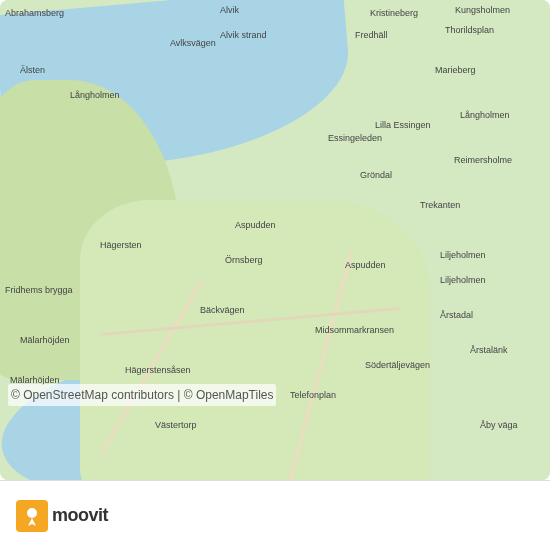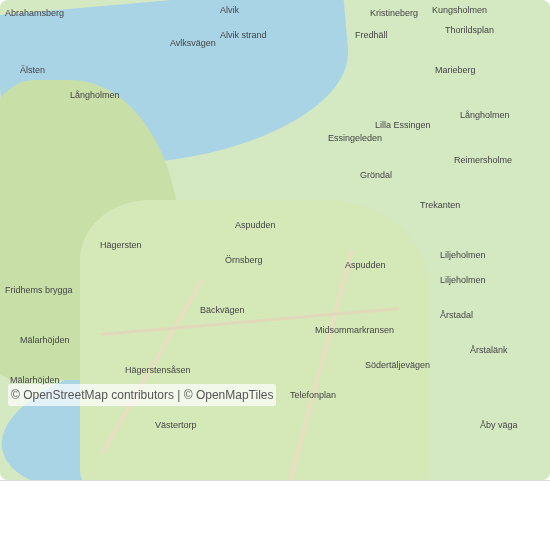--- a/index.html
+++ b/index.html
@@ -222,21 +222,21 @@
   <div class="land-center-bottom"></div>
 
   <div class="road road-diagonal-1"></div>
   <div class="road road-diagonal-2"></div>
   <div class="road road-horizontal"></div>
 
   <div id="map-labels">
       <span class="map-label" style="top: 8px; left: 5px;">Abrahamsberg</span>
       <span class="map-label" style="top: 5px; left: 220px;">Alvik</span>
       <span class="map-label" style="top: 8px; left: 370px;">Kristineberg</span>
-      <span class="map-label" style="top: 5px; left: 432px;">Kungsholmen</span>
+      <span class="map-label" style="top: 5px; left: 455px;">Kungsholmen</span>
       <span class="map-label" style="top: 30px; left: 355px;">Fredhäll</span>
       <span class="map-label" style="top: 25px; left: 445px;">Thorildsplan</span>
       <span class="map-label" style="top: 65px; left: 435px;">Marieberg</span>
       <span class="map-label" style="top: 30px; left: 220px;">Alvik strand</span>
       <span class="map-label" style="top: 65px; left: 20px;">Älsten</span>
       <span class="map-label" style="top: 90px; left: 70px;">Långholmen</span>
       <span class="map-label" style="top: 120px; left: 375px;">Lilla Essingen</span>
       <span class="map-label" style="top: 110px; left: 460px;">Långholmen</span>
       <span class="map-label" style="top: 155px; left: 410px; padding-left: 44px;">Reimersholme</span>
       <span class="map-label" style="top: 170px; left: 360px;">Gröndal</span>
@@ -261,13 +261,21 @@
       <span class="map-label" style="top: 420px; left: 480px;">Åby väga</span>
       <span class="map-label" style="top: 38px; left: 170px;">Avlksvägen</span>
       <span class="map-label" style="top: 85px; left: 328px; margin-top: 48px;">Essingeleden</span>
     </div>
 
 
   <div class="attribution">© OpenStreetMap contributors | © OpenMapTiles</div>
 </div>
 
 <div id="bottom-bar">
+  <div class="moovit-logo">
+    <svg class="moovit-icon" viewBox="0 0 32 32" xmlns="http://www.w3.org/2000/svg">
+      <rect width="32" height="32" rx="4" fill="#f5a623"></rect>
+      <circle cx="16" cy="13" r="5" fill="white"></circle>
+      <path d="M16 18 L12 26 L16 24 L20 26 Z" fill="white"></path>
+    </svg>
+    <span class="moovit-text">moovit</span>
+  </div>
 </div>
 
 </body></html>

